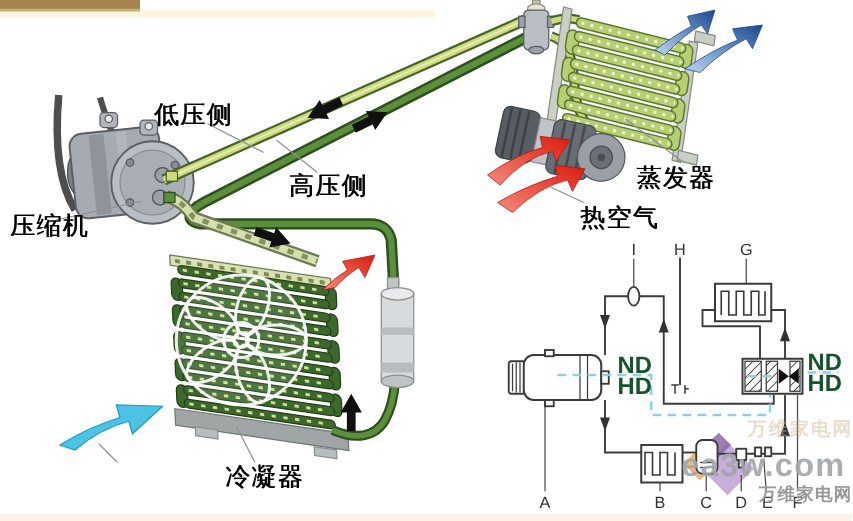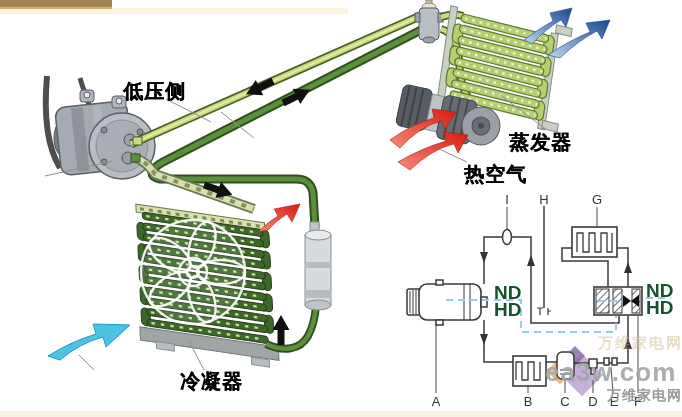--- a/index.html
+++ b/index.html
@@ -1,19 +1,19 @@
 <!DOCTYPE html>
 <html><head>
 <meta charset="utf-8">
 <style>
   html,body{margin:0;padding:0;background:#fff;}
   #stage{position:relative;width:682px;height:417px;background:#ffffff;overflow:hidden;
          font-family:"Liberation Sans","DejaVu Sans",sans-serif;}
   #art{position:absolute;left:0;top:0;z-index:1;}
-  .cn-label{position:absolute;z-index:3;font-weight:700;font-size:20px;color:#000;
+  .cn-label{position:absolute;z-index:3;font-weight:400;font-size:20px;color:#000;
             letter-spacing:1px;white-space:nowrap;text-shadow:0.6px 0 0 #000;}
   .sch-letter{position:absolute;z-index:3;font-size:13px;color:#333;width:14px;text-align:center;}
   .ndhd{position:absolute;z-index:3;font-size:19px;font-weight:700;color:#14532d;}
   .brown-bar{position:absolute;left:0;top:0;width:112px;height:7px;background:#a5824e;
              border-bottom:2px solid #c8b27c;z-index:2;}
   .cream-strip{position:absolute;left:0;top:8px;width:348px;height:6px;background:#fbf5e0;z-index:0;}
   .bottom-strip{position:absolute;left:0;top:411px;width:682px;height:6px;background:#f6efdd;opacity:.75;z-index:0;}
   .wm-site{position:absolute;left:545px;top:357px;z-index:4;font-size:26px;font-weight:700;
            color:#a2a6a9;opacity:.9;letter-spacing:1px;}
   .wm-name{position:absolute;left:607px;top:387px;z-index:4;font-size:14px;font-weight:700;
@@ -333,21 +333,23 @@
       </g>
 
       <g stroke="#8ed2e2" stroke-width="2" stroke-dasharray="7 5">
         <path d="M446,300 L521,300 L521,332 L616,332 L616,316"></path>
         <path d="M598,301 L622,301"></path>
         <path d="M646,298 L671,298"></path>
       </g>
     </g>
   </svg>
 
+  <div class="cn-label" style="left:8px;top:167px;">压缩机</div>
   <div class="cn-label" style="left:123px;top:78px;">低压侧</div>
+  <div class="cn-label" style="left:231px;top:135px;">高压侧</div>
   <div class="cn-label" style="left:464px;top:161px;">热空气</div>
   <div class="cn-label" style="left:509px;top:129px;">蒸发器</div>
   <div class="cn-label" style="left:180px;top:368px;">冷凝器</div>
 
   <div class="sch-letter" style="left:429px;top:394px;">A</div>
   <div class="sch-letter" style="left:521px;top:394px;">B</div>
   <div class="sch-letter" style="left:558px;top:394px;">C</div>
   <div class="sch-letter" style="left:586px;top:394px;">D</div>
   <div class="sch-letter" style="left:607px;top:394px;">E</div>
   <div class="sch-letter" style="left:631px;top:394px;">F</div>

